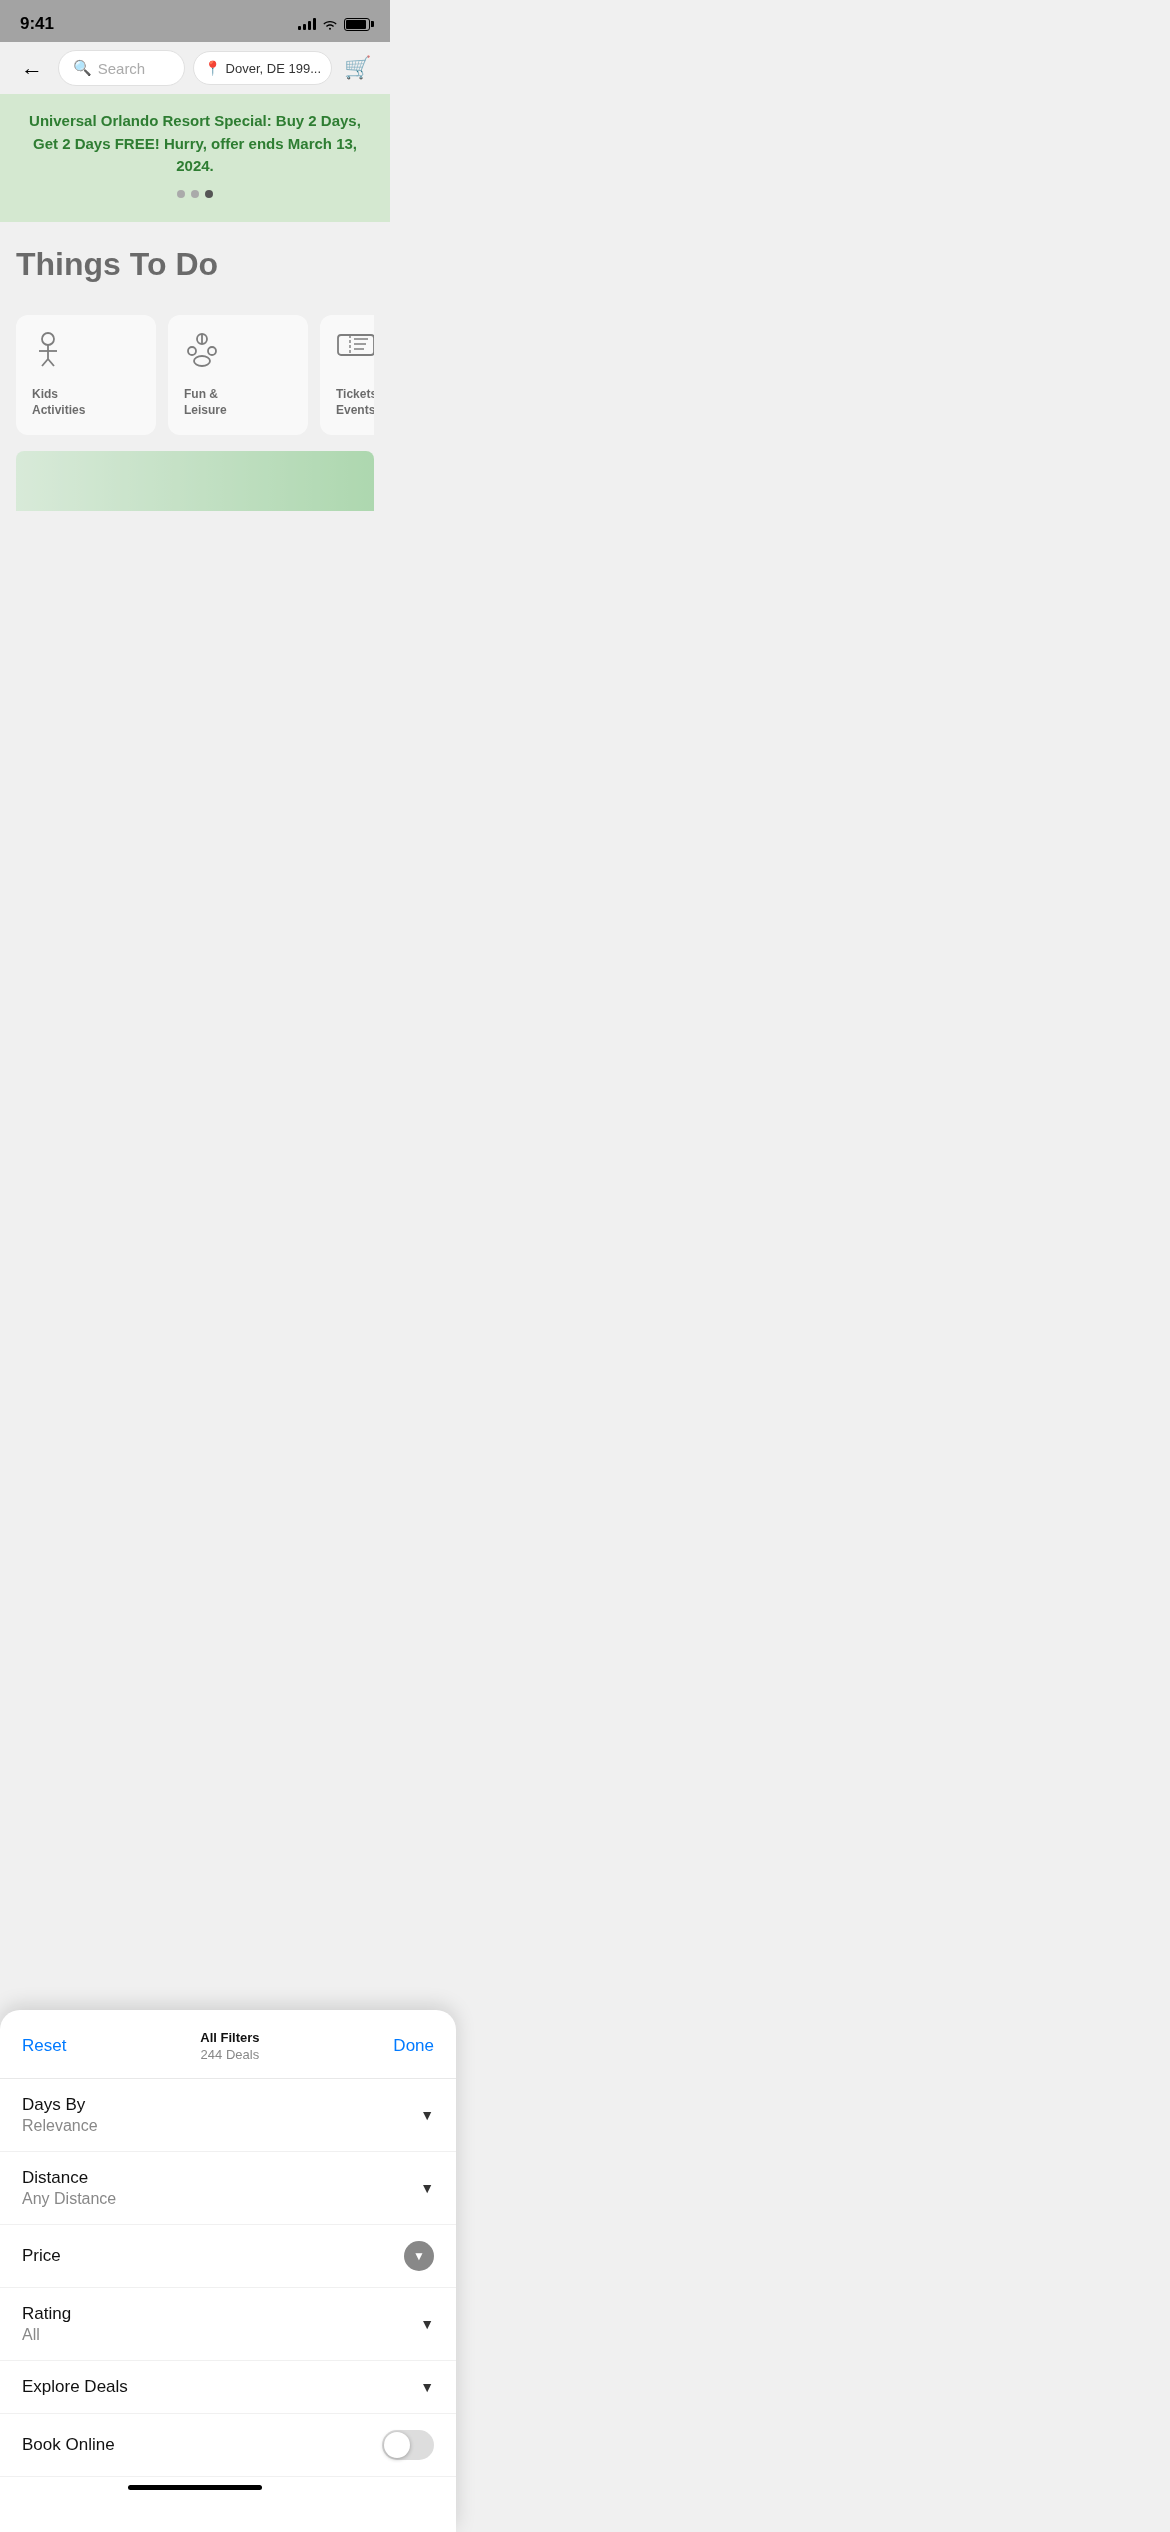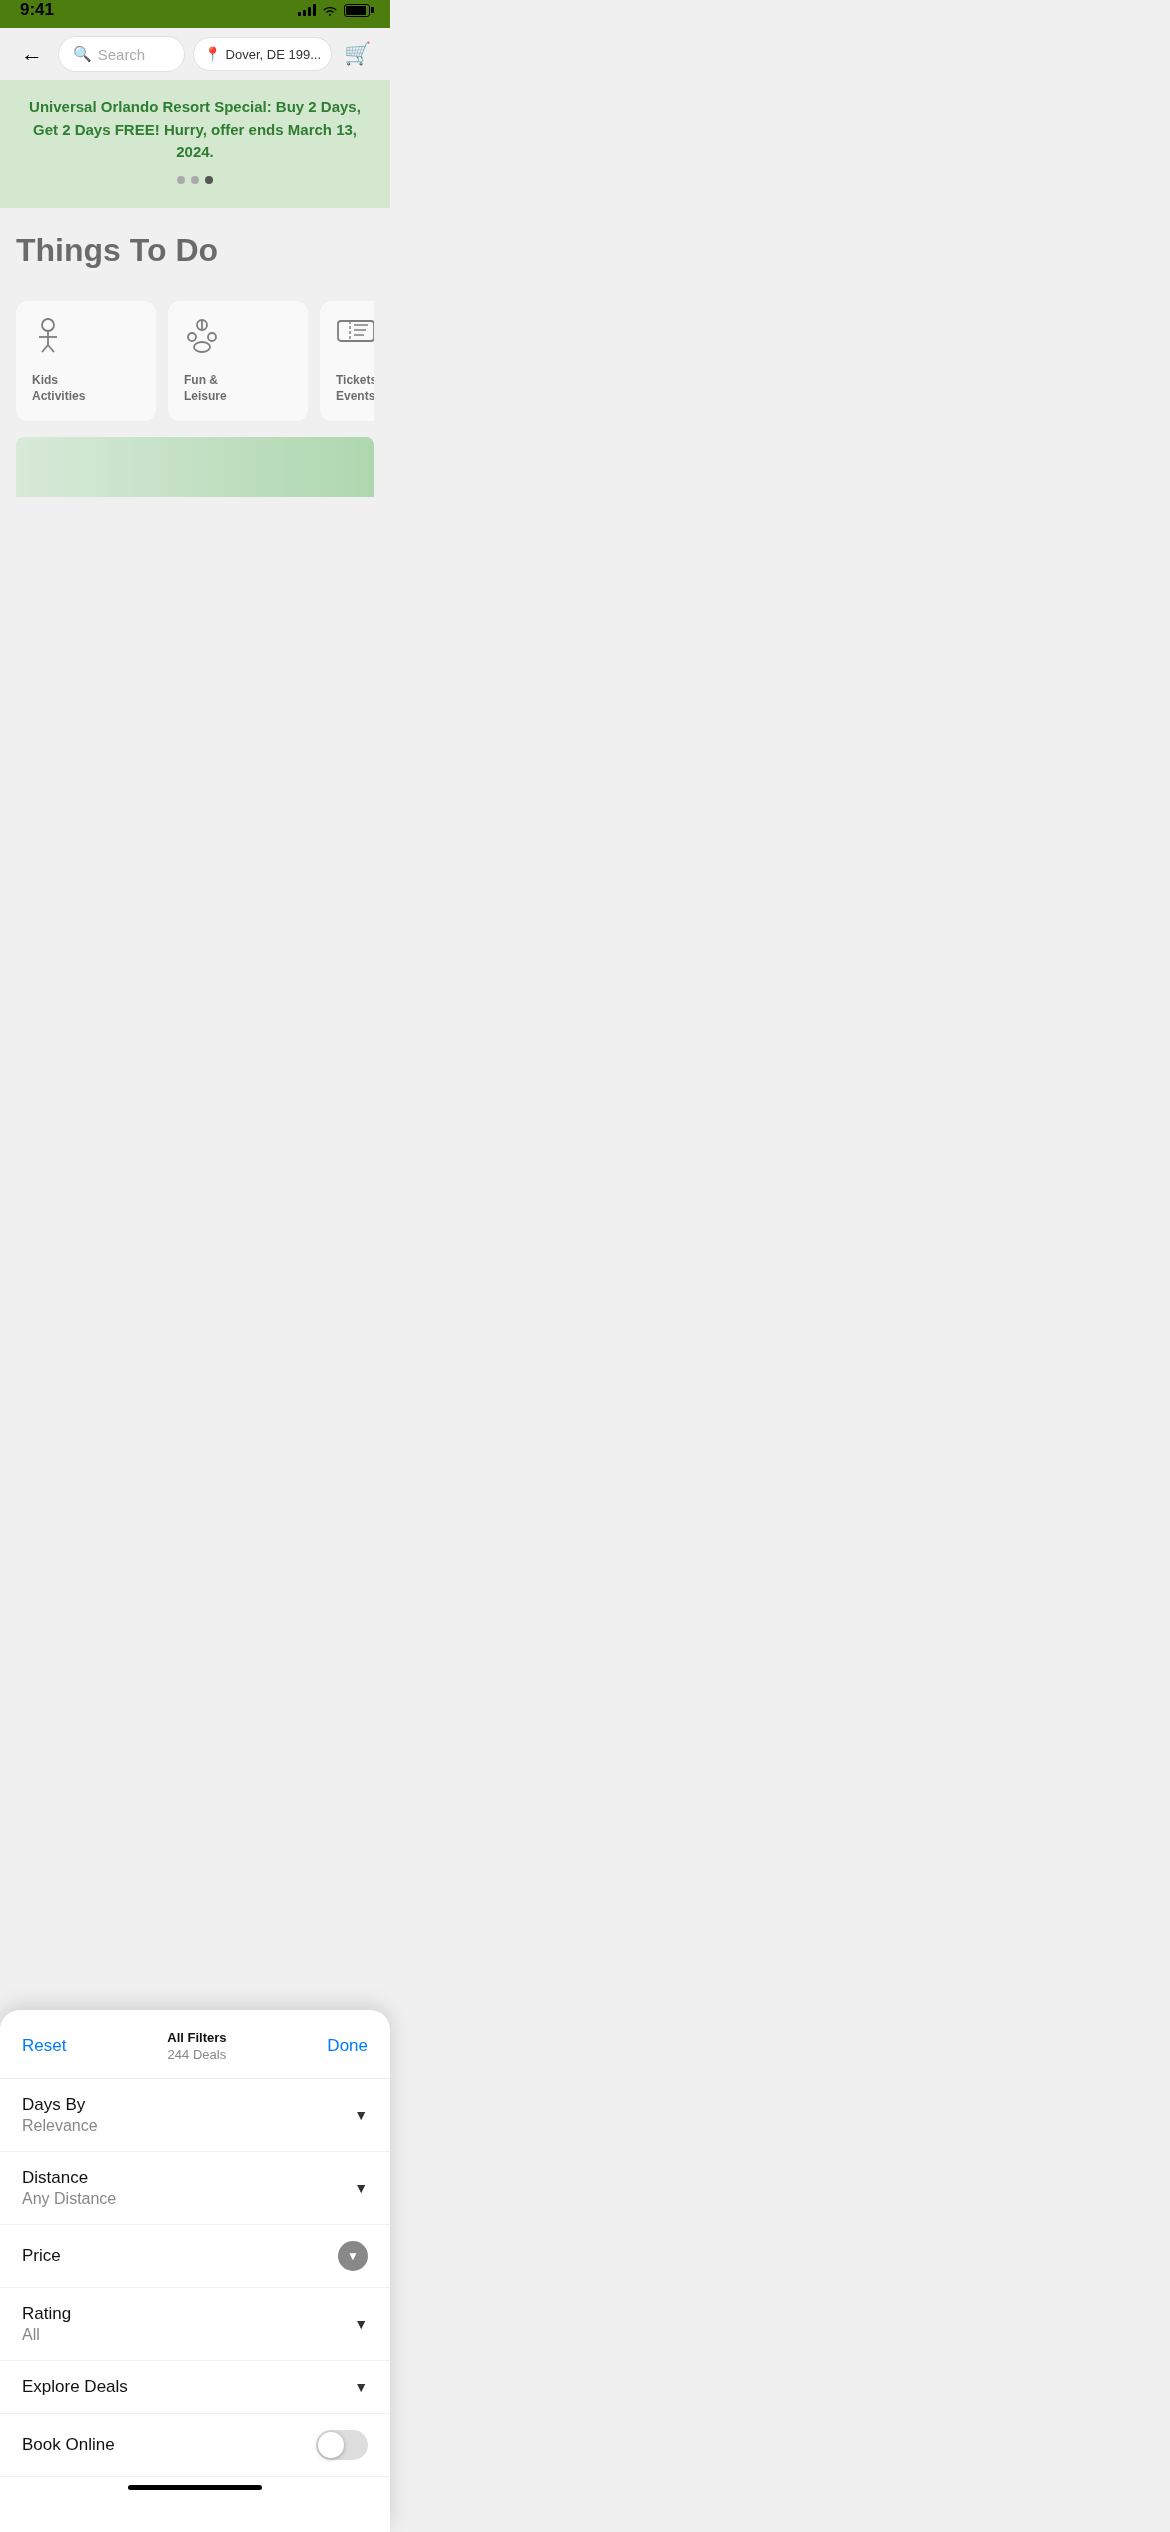--- a/index.html
+++ b/index.html
@@ -12,22 +12,22 @@
       background: #f0f0f0;
       overflow-x: hidden;
       position: relative;
     }
 
     
     .status-bar {
       display: flex;
       justify-content: space-between;
       align-items: center;
-      padding: 0 20px 8px;
-      background: #4d7c0f;
+      padding: 14px 20px 8px;
+      background: #a3a3a3;
     }
     .status-time {
       font-size: 17px;
       font-weight: 600;
       color: #000;
     }
     .status-icons {
       display: flex;
       align-items: center;
       gap: 6px;
@@ -225,21 +225,21 @@
       background: linear-gradient(to right, #c8e6c9, #a5d6a7, #81c784);
       border-radius: 8px 8px 0 0;
       overflow: hidden;
     }
 
     
     .filter-sheet {
       position: fixed;
       bottom: 0;
       left: 0;
-      width: 390px;
+      width: 456px;
       background: #fff;
       border-radius: 20px 20px 0 0;
       box-shadow: 0 -4px 20px rgba(0,0,0,0.15);
       padding-bottom: 34px;
     }
 
     .filter-header {
       display: flex;
       justify-content: space-between;
       align-items: center;

